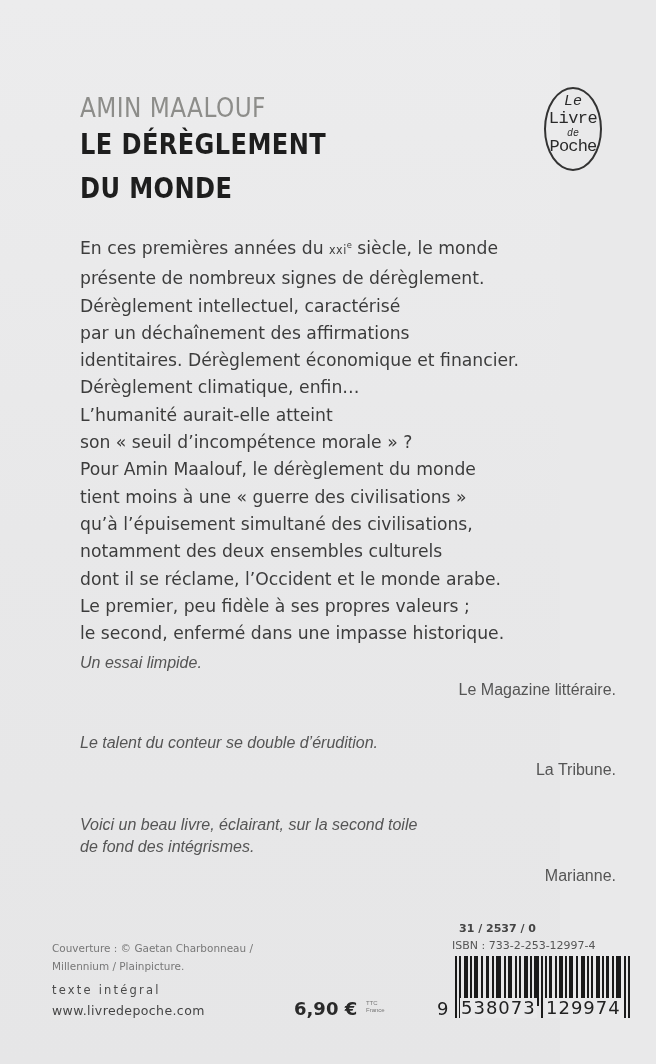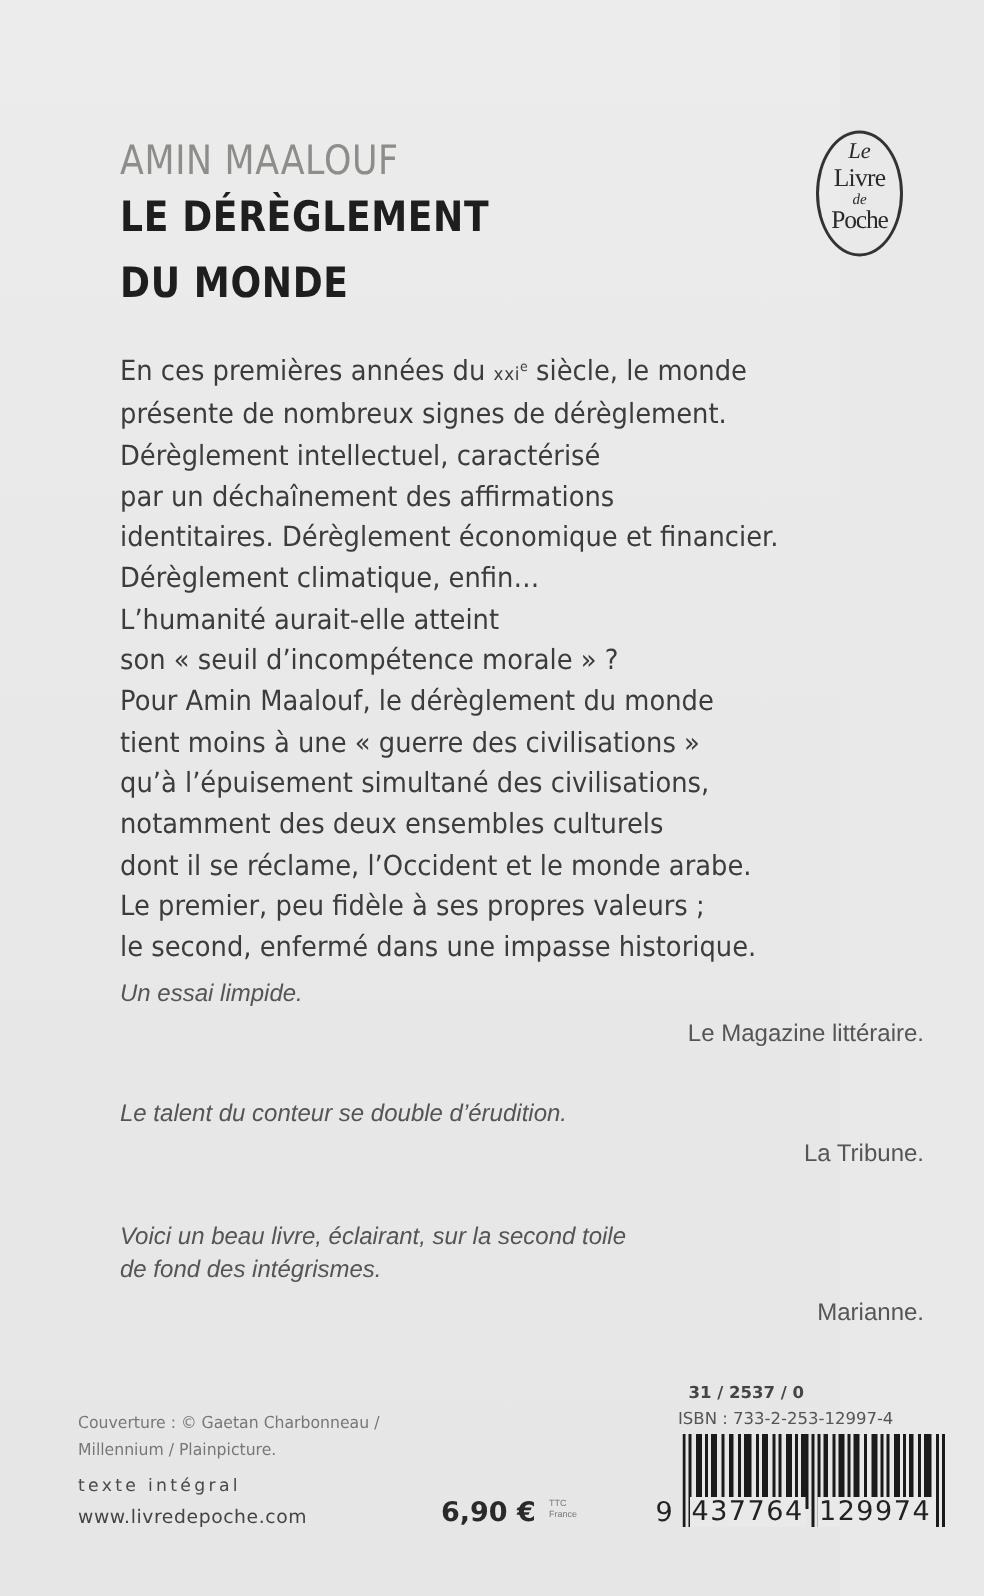--- a/index.html
+++ b/index.html
@@ -28,21 +28,21 @@
     color: #1e1e1e; transform: scaleX(0.86); transform-origin: left top;
     white-space: nowrap;
   }
   .title-1 { top: 128px; }
   .title-2 { top: 172px; }
 
   .logo {
     position: absolute; left: 544px; top: 87px; width: 58px; height: 84px;
     border: 2px solid #333; border-radius: 50%;
     box-sizing: border-box;
-    font-family: Liberation Serif, serif; color: #2a2a2a;
+    font-family: Liberation Mono, monospace; color: #2a2a2a;
     text-align: center;
   }
   .logo .le { position: absolute; left: 0; right: 0; top: 4px; font-size: 15px; font-style: italic; }
   .logo .livre { position: absolute; left: 0; right: 0; top: 20px; font-size: 17px; letter-spacing: -0.5px; }
   .logo .de { position: absolute; left: 0; right: 0; top: 39px; font-size: 10px; font-style: italic; }
   .logo .poche { position: absolute; left: -2px; right: -2px; top: 48px; font-size: 17px; letter-spacing: -0.8px; }
 
   .blurb {
     position: absolute; left: 80px; top: 232px; width: 520px;
     font-family: "DejaVu Sans", sans-serif;
@@ -222,16 +222,16 @@
       <rect x="141" y="0" width="4" height="50"></rect>
       <rect x="147" y="0" width="2" height="50"></rect>
       <rect x="151" y="0" width="3" height="50"></rect>
       <rect x="157" y="0" width="2" height="50"></rect>
       <rect x="161" y="0" width="5" height="50"></rect>
       <rect x="169" y="0" width="2" height="62"></rect>
       <rect x="173" y="0" width="2" height="62"></rect>
     </g>
   </svg>
   <div class="bc-digit-lead">9</div>
-  <div class="bc-digits bc-left">437764</div>
+  <div class="bc-digits bc-left">538073</div>
   <div class="bc-digits bc-right">129974</div>
 
 </div>
 
 </body></html>

